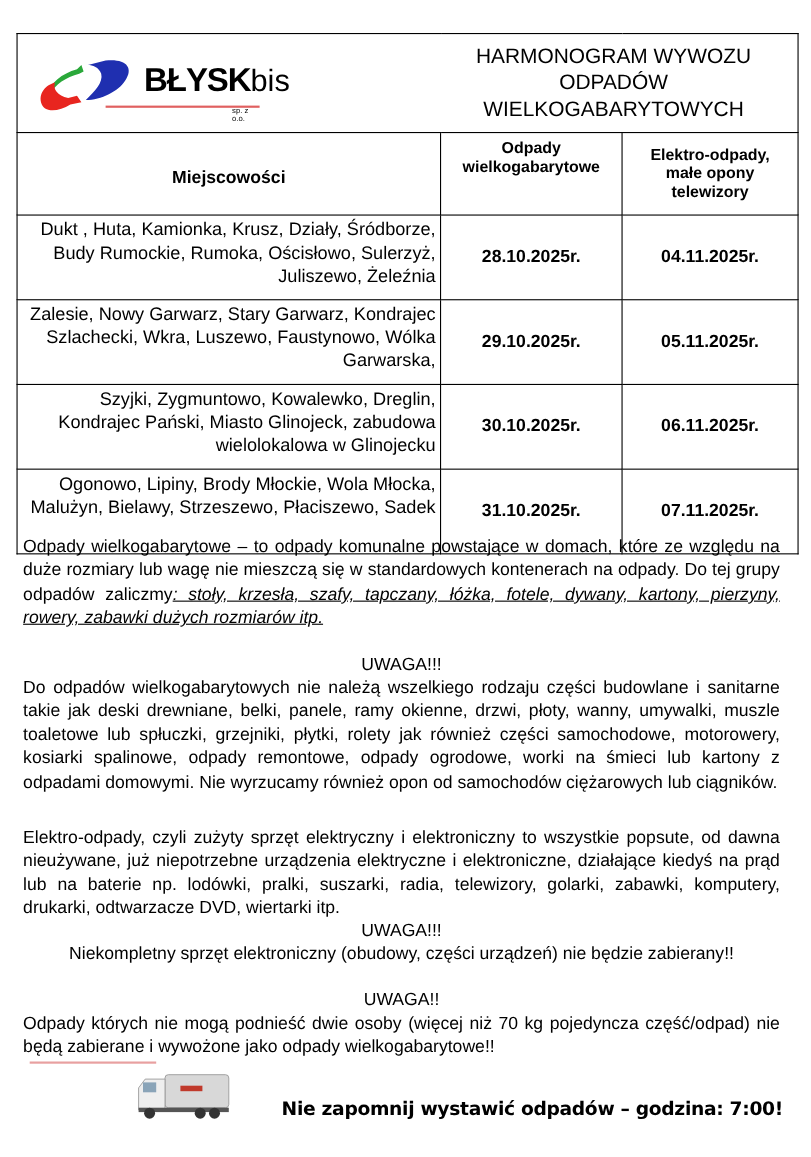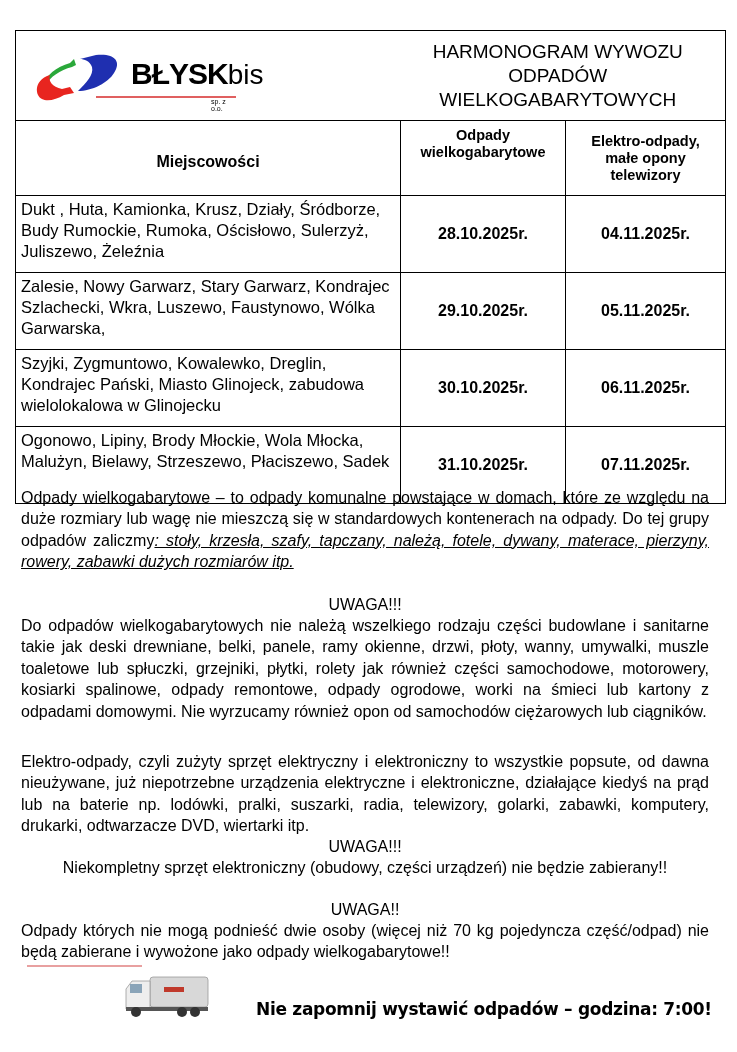--- a/index.html
+++ b/index.html
@@ -8,21 +8,21 @@
     .sched { position: absolute; left: 15px; top: 30px; width: 710px;
              border-collapse: collapse; table-layout: fixed; }
     .sched td, .sched th { border: 1.5px solid #000; padding: 0; }
     .head-row td { height: 89px; }
     .logo-cell { width: 220px; position: relative; border-right: none !important; }
     .title-cell { border-left: none !important; text-align: center; font-weight: normal;
                   font-size: 19px; line-height: 24px; padding-right: 10px !important; }
     .colhead td { height: 66px; text-align: center; font-weight: bold; }
     .colhead .c-loc { font-size: 16px; padding-top: 8px !important; }
     .colhead .c-a, .colhead .c-b { font-size: 14.5px; line-height: 17px; margin-left: 15px; }
-    .row td { height: 70px; }
+    .row td { height: 70px; text-align: right; }
     .row .loc { font-size: 16.5px; line-height: 21px; padding: 3px 4px 3px 5px !important; vertical-align: top; }
     .row .date { text-align: center; font-weight: bold; font-size: 16px; }
     .logo { position: absolute; left: 18px; top: 20px; width: 200px; height: 62px; }
     .logo-text { position: absolute; left: 82px; top: 6px; font-weight: bold; font-size: 30px;
                  letter-spacing: -1px; font-family: "Liberation Sans", sans-serif; margin-left: 15px; }
     .logo-text .bis { font-weight: normal; font-size: 28px; letter-spacing: 0; }
     .logo-line { position: absolute; left: 62px; top: 45px; width: 140px; height: 2px; background: #e06060; }
     .logo-sub { position: absolute; left: 177px; top: 47px; font-size: 7px; }
     .text { position: absolute; left: 21px; width: 688px; font-size: 16px; line-height: 21.4px; }
     .just { text-align: justify; text-align-last: left; }
@@ -93,21 +93,21 @@
   </tr>
   <tr class="row">
     <td class="loc">Ogonowo, Lipiny, Brody Młockie, Wola Młocka, Malużyn, Bielawy, Strzeszewo, Płaciszewo, Sadek</td>
     <td class="date">31.10.2025r.</td>
     <td class="date">07.11.2025r.</td>
   </tr>
 </tbody>
   </table>
 
 <div class="text just" style="top:487px">
-  <b>Odpady wielkogabarytowe –</b><span> to odpady komunalne powstające w domach, które ze względu na duże rozmiary lub wagę nie mieszczą się w standardowych kontenerach na odpady. Do tej grupy odpadów </span><b>zaliczmy</b><span class="ul-it">: stoły, krzesła, szafy, tapczany, należą, fotele, dywany, materace, pierzyny, rowery, zabawki dużych rozmiarów itp.</span>
+  <b>Odpady wielkogabarytowe –</b><span> to odpady komunalne powstające w domach, które ze względu na duże rozmiary lub wagę nie mieszczą się w standardowych kontenerach na odpady. Do tej grupy odpadów </span><b>zaliczmy</b><span class="ul-it">: stoły, krzesła, szafy, tapczany, łóżka, fotele, dywany, kartony, pierzyny, rowery, zabawki dużych rozmiarów itp.</span>
 </div>
 
 <div class="text center" style="top:594px"><b>UWAGA!!!</b></div>
 <div class="text just" style="top:615px">
   <b>Do odpadów wielkogabarytowych nie należą</b><span> wszelkiego rodzaju części budowlane i sanitarne takie jak deski drewniane, belki, panele, ramy okienne, drzwi, płoty, wanny, umywalki, muszle toaletowe lub spłuczki, grzejniki, płytki, rolety jak również części samochodowe, motorowery, kosiarki spalinowe, odpady remontowe, odpady ogrodowe, worki na śmieci lub kartony z odpadami domowymi. Nie wyrzucamy również opon od samochodów ciężarowych lub ciągników.</span>
 </div>
 
 <div class="text just" style="top:751px">
   <b>Elektro-odpady,</b><span> czyli zużyty sprzęt elektryczny i elektroniczny to wszystkie popsute, od dawna  nieużywane, już niepotrzebne urządzenia elektryczne i elektroniczne, działające kiedyś na prąd lub na baterie np. lodówki, pralki, suszarki, radia, telewizory, golarki, zabawki, komputery, drukarki, odtwarzacze DVD, wiertarki itp.</span>
 </div>

